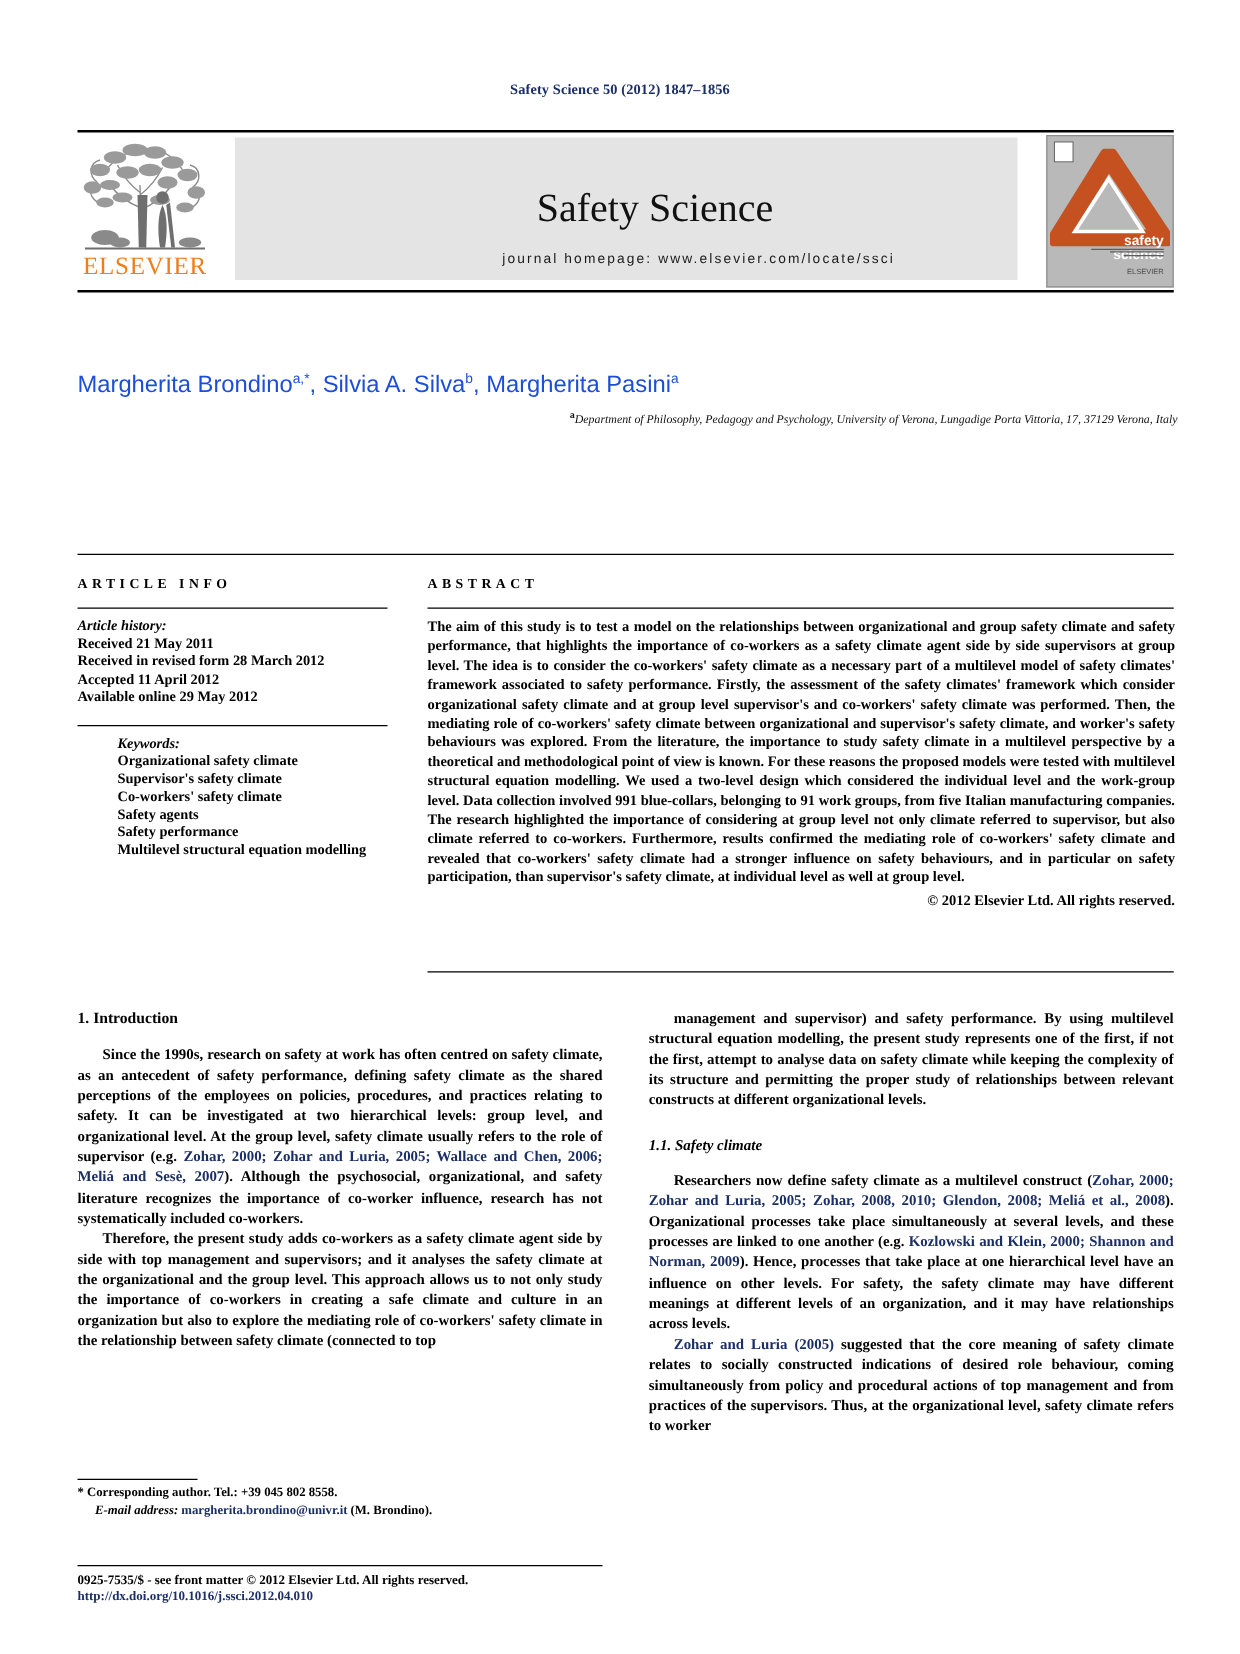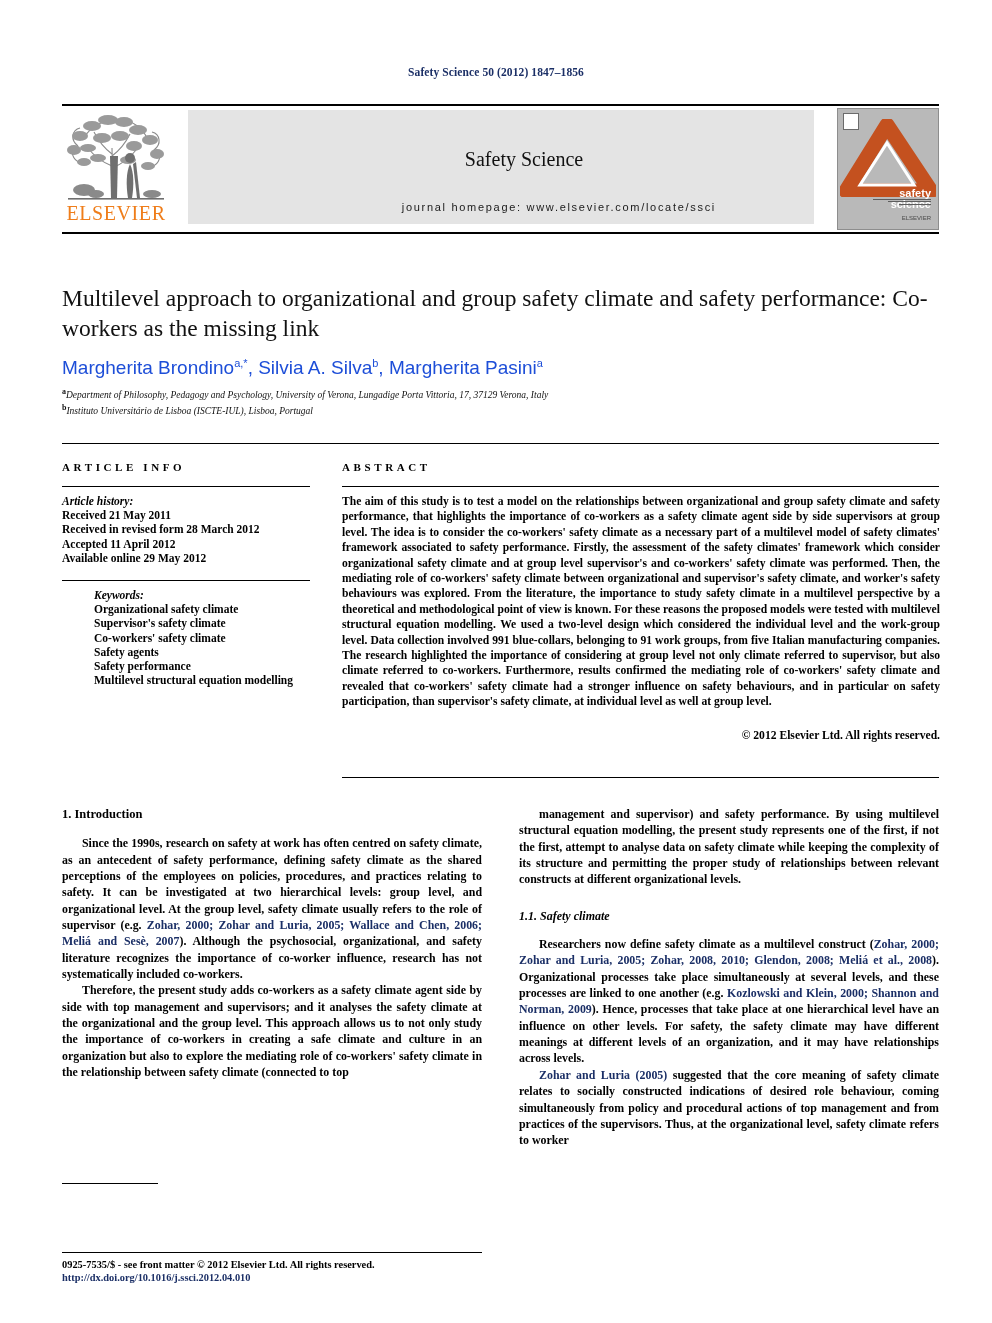--- a/index.html
+++ b/index.html
@@ -96,21 +96,21 @@
   .banner-contents .sd-link {
     color: #2b58c9;
   }
   .banner-journal {
     position: absolute;
     top: 38px;
     left: 0;
     width: 672px;
     text-align: center;
     font-family: "Liberation Serif", serif;
-    font-size: 20px;
+    font-size: 32px;
     color: #111111;
   }
   .banner-homepage {
     position: absolute;
     top: 91px;
     left: 0;
     width: 528px;
     text-align: right;
     font-family: "Liberation Sans", sans-serif;
     font-size: 11px;
@@ -200,20 +200,21 @@
   .authors sup {
     font-size: 11px;
   }
   .affil {
     margin-top: 7px;
     font-family: "Liberation Serif", serif;
     font-style: italic;
     font-size: 9.5px;
     line-height: 12.5px;
     color: #111;
+    text-align: right;
   }
   .affil div sup {
     font-style: normal;
     font-weight: bold;
     font-size: 8px;
   }
 
   
   .rule-thin {
     position: absolute;
@@ -276,21 +277,21 @@
     left: 342px;
     top: 494px;
     width: 598px;
     font-size: 11.6px;
     line-height: 15.4px;
     font-weight: bold;
     text-align: justify;
     color: #000;
   }
   .copyright {
-    margin-top: 18px;
+    margin-top: 3px;
     text-align: right;
     font-weight: bold;
     font-size: 11.6px;
   }
   .ruleD { left: 342px; top: 777px; width: 597px; }
 
   
   .body-col {
     position: absolute;
     top: 806px;
@@ -445,29 +446,27 @@
         <i></i>
         <i></i>
         <span class="cf-word">ELSEVIER</span>
       </div>
     </div>
   </div>
 
   <div class="masthead-rule bottom"></div>
 
   <div class="title-block">
-    <div class="paper-title">Multilevel approach to organizational and group safety climate and safety performance: Co-workers as the missing link</div>
     <div class="authors">
       <span>Margherita Brondino</span><sup>a,*</sup>,
       <span>Silvia A. Silva</span><sup>b</sup>,
       <span>Margherita Pasini</span><sup>a</sup>
     </div>
     <div class="affil">
       <div><sup>a</sup><span>Department of Philosophy, Pedagogy and Psychology, University of Verona, Lungadige Porta Vittoria, 17, 37129 Verona, Italy</span></div>
-      <div><sup>b</sup><span>Instituto Universitário de Lisboa (ISCTE-IUL), Lisboa, Portugal</span></div>
     </div>
   </div>
 
   <div class="sec-rule-full"></div>
 
   <div class="infohead col-left-info">ARTICLE INFO</div>
   <div class="infohead col-right-info">ABSTRACT</div>
 
   <div class="rule-thin ruleA"></div>
   <div class="rule-thin ruleB"></div>
@@ -506,20 +505,24 @@
   </div>
 
   <div class="body-col right">
     <p>management and supervisor) and safety performance. By using multilevel structural equation modelling, the present study represents one of the first, if not the first, attempt to analyse data on safety climate while keeping the complexity of its structure and permitting the proper study of relationships between relevant constructs at different organizational levels.</p>
     <h3>1.1. Safety climate</h3>
     <p><span>Researchers now define safety climate as a multilevel construct (</span><span class="cite">Zohar, 2000; Zohar and Luria, 2005; Zohar, 2008, 2010; Glendon, 2008; Meliá et al., 2008</span><span>). Organizational processes take place simultaneously at several levels, and these processes are linked to one another (e.g. </span><span class="cite">Kozlowski and Klein, 2000; Shannon and Norman, 2009</span><span>). Hence, processes that take place at one hierarchical level have an influence on other levels. For safety, the safety climate may have different meanings at different levels of an organization, and it may have relationships across levels.</span></p>
     <p><span class="cite">Zohar and Luria (2005)</span><span> suggested that the core meaning of safety climate relates to socially constructed indications of desired role behaviour, coming simultaneously from policy and procedural actions of top management and from practices of the supervisors. Thus, at the organizational level, safety climate refers to worker</span></p>
   </div>
 
   <div class="fn-rule"></div>
+  <div class="footnote">
+    <div>* Corresponding author. Tel.: +39 045 802 8558.</div>
+    <div class="ind"><i>E-mail address:</i> <span class="mail">margherita.brondino@univr.it</span><span> (M. Brondino).</span></div>
+  </div>
 
   <div class="footer-rule"></div>
   <div class="footer">
     <div>0925-7535/$ - see front matter © 2012 Elsevier Ltd. All rights reserved.</div>
     <div class="doi">http://dx.doi.org/10.1016/j.ssci.2012.04.010</div>
   </div>
 
 </div>
 
 </body></html>

